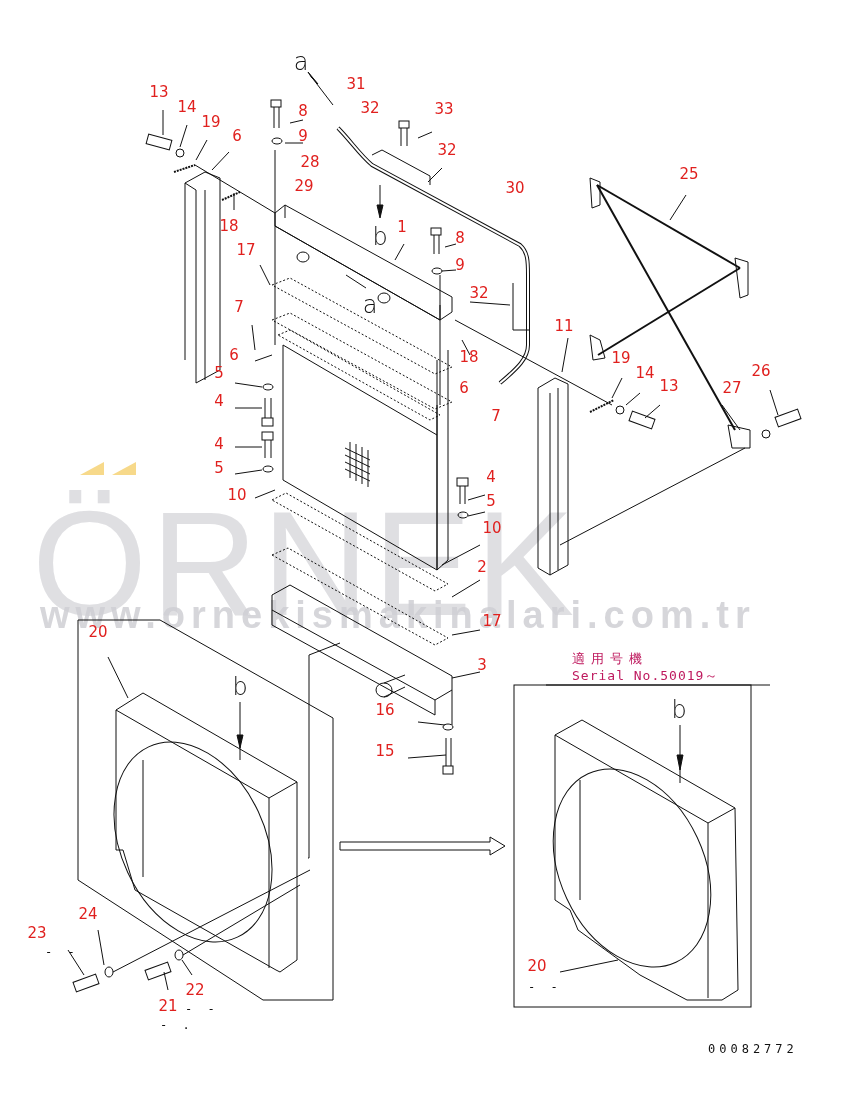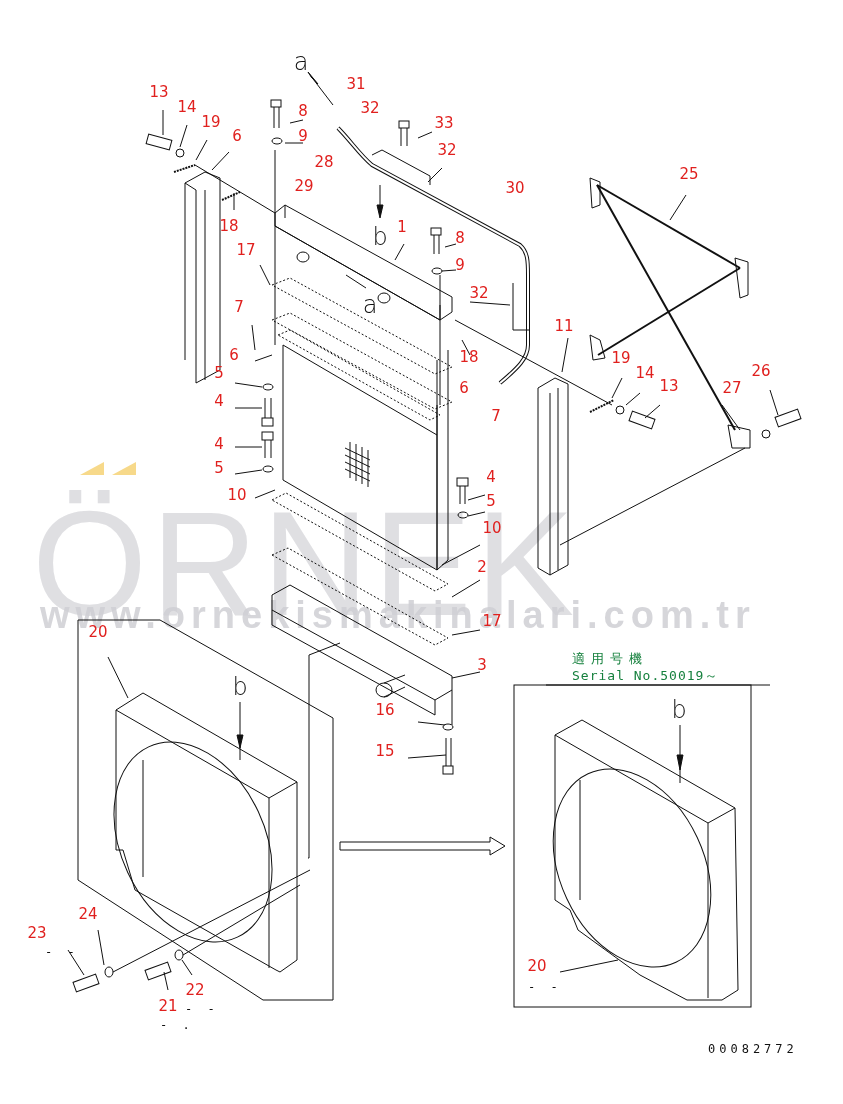--- a/index.html
+++ b/index.html
@@ -2,21 +2,21 @@
 <html><head>
 <meta charset="utf-8">
 <style>
   html,body{margin:0;padding:0;background:#ffffff;}
   body{width:843px;height:1104px;position:relative;overflow:hidden;font-family:"Liberation Sans",sans-serif;}
   #canvas{position:absolute;left:0;top:0;width:843px;height:1104px;}
   .lbl{position:absolute;color:#e0201e;font-family:"DejaVu Sans",sans-serif;font-size:15px;line-height:1;white-space:nowrap;transform:translate(-50%,-50%);}
   .ref{position:absolute;color:#111;font-family:"DejaVu Sans",sans-serif;font-size:24px;font-weight:200;line-height:1;transform:translate(-50%,-50%);}
   .wm-big{position:absolute;left:32px;top:490px;font-family:"Liberation Sans",sans-serif;font-weight:normal;font-size:148px;letter-spacing:4px;color:#d8d8dc;opacity:.8;line-height:1;}
   .wm-url{position:absolute;left:40px;top:596px;font-family:"Liberation Sans",sans-serif;font-weight:bold;font-size:38px;letter-spacing:6px;color:#cfcfd4;opacity:.85;line-height:1;}
-  .serial{position:absolute;left:572px;top:650px;font-family:"DejaVu Sans Mono",monospace;font-size:13px;color:#15803d;line-height:17px;letter-spacing:1px;}
+  .serial{position:absolute;left:572px;top:650px;font-family:"DejaVu Sans Mono",monospace;font-size:13px;color:#be185d;line-height:17px;letter-spacing:1px;}
   .docno{position:absolute;left:708px;top:1042px;font-family:"DejaVu Sans Mono",monospace;font-size:12px;letter-spacing:4px;color:#111;}
   .dash{position:absolute;font-family:"DejaVu Sans Mono",monospace;font-size:12px;color:#111;letter-spacing:4px;}
 </style>
 </head>
 <body>
 
 <div id="canvas">
 
   <div>
     <svg style="position:absolute;left:0;top:0" width="843" height="1104">
@@ -275,23 +275,23 @@
   <div id="labels">
       <div class="lbl" style="left: 159px; top: 92px;">13</div>
       <div class="lbl" style="left: 187px; top: 107px;">14</div>
       <div class="lbl" style="left: 211px; top: 122px;">19</div>
       <div class="lbl" style="left: 237px; top: 136px;">6</div>
       <div class="lbl" style="left: 229px; top: 226px;">18</div>
       <div class="lbl" style="left: 303px; top: 111px;">8</div>
       <div class="lbl" style="left: 303px; top: 136px;">9</div>
       <div class="lbl" style="left: 356px; top: 84px;">31</div>
       <div class="lbl" style="left: 370px; top: 108px;">32</div>
-      <div class="lbl" style="left: 444px; top: 123px; text-align: center;">33</div>
+      <div class="lbl" style="left: 444px; top: 109px; text-align: center;">33</div>
       <div class="lbl" style="left: 447px; top: 150px;">32</div>
-      <div class="lbl" style="left: 324px; top: 162px;">28</div>
+      <div class="lbl" style="left: 310px; top: 162px;">28</div>
       <div class="lbl" style="left: 304px; top: 186px;">29</div>
       <div class="lbl" style="left: 515px; top: 188px;">30</div>
       <div class="lbl" style="left: 402px; top: 227px;">1</div>
       <div class="lbl" style="left: 460px; top: 238px;">8</div>
       <div class="lbl" style="left: 460px; top: 265px;">9</div>
       <div class="lbl" style="left: 246px; top: 250px;">17</div>
       <div class="lbl" style="left: 479px; top: 293px;">32</div>
       <div class="lbl" style="left: 239px; top: 307px;">7</div>
       <div class="lbl" style="left: 469px; top: 357px;">18</div>
       <div class="lbl" style="left: 234px; top: 355px;">6</div>

